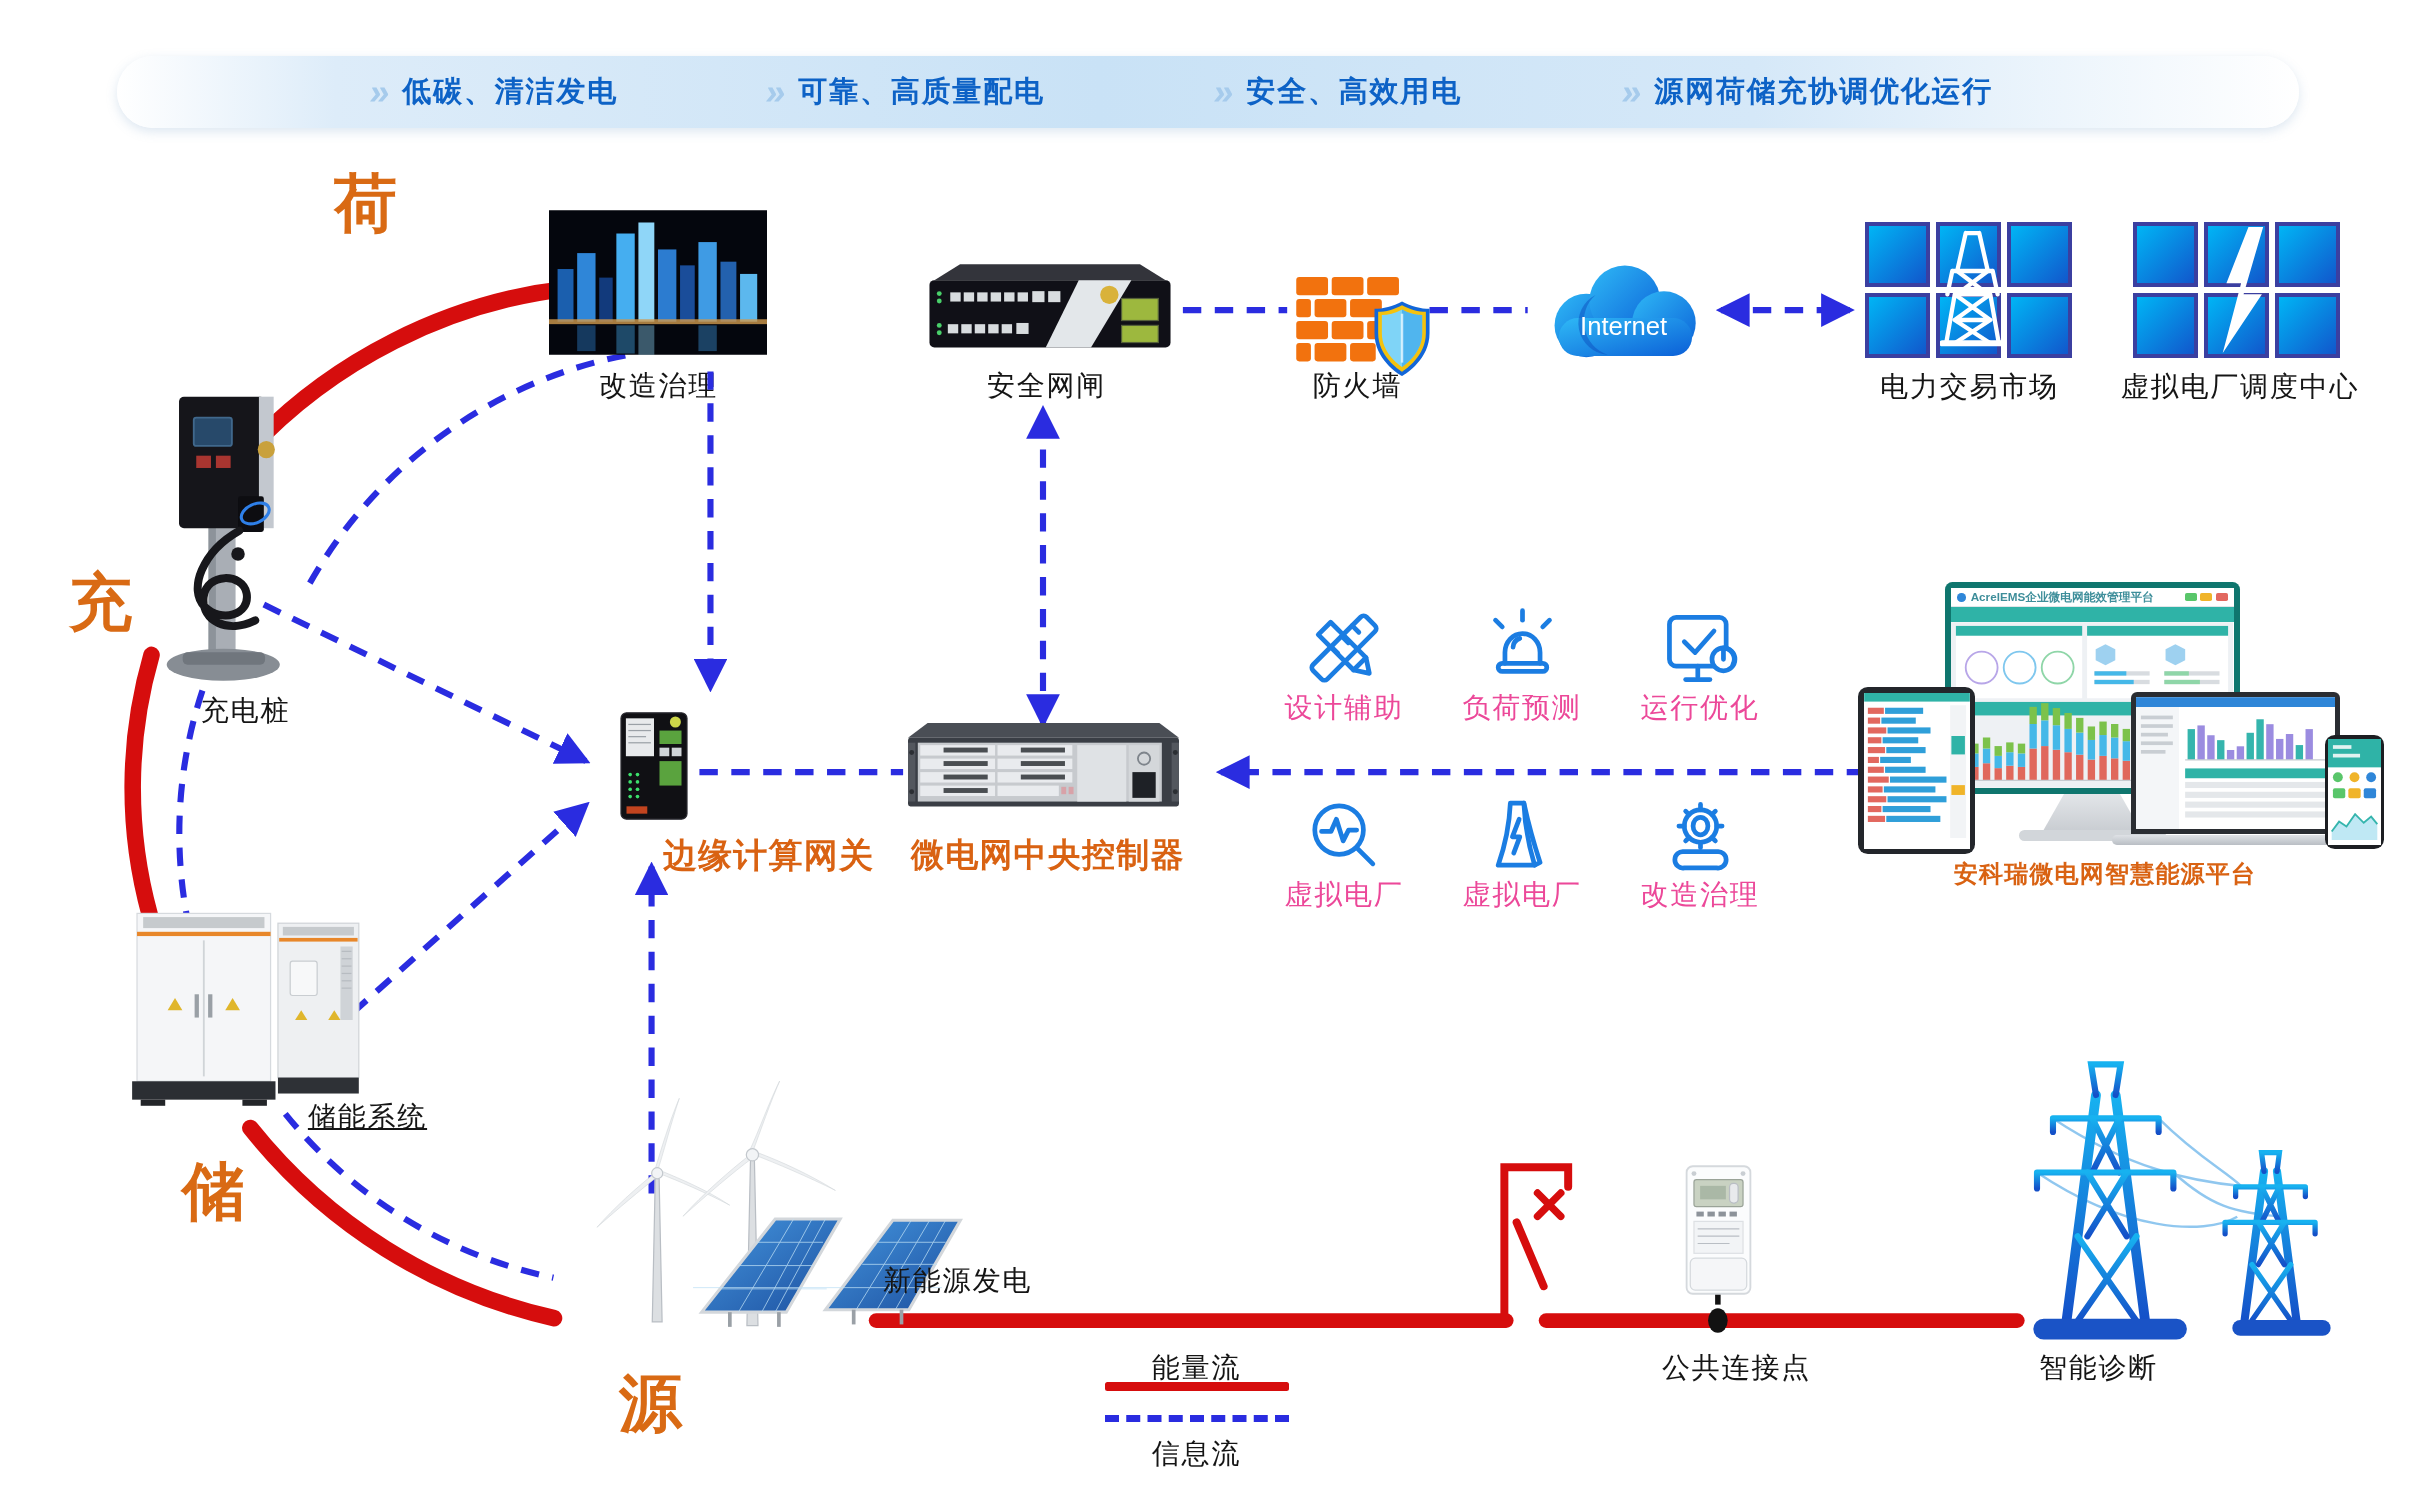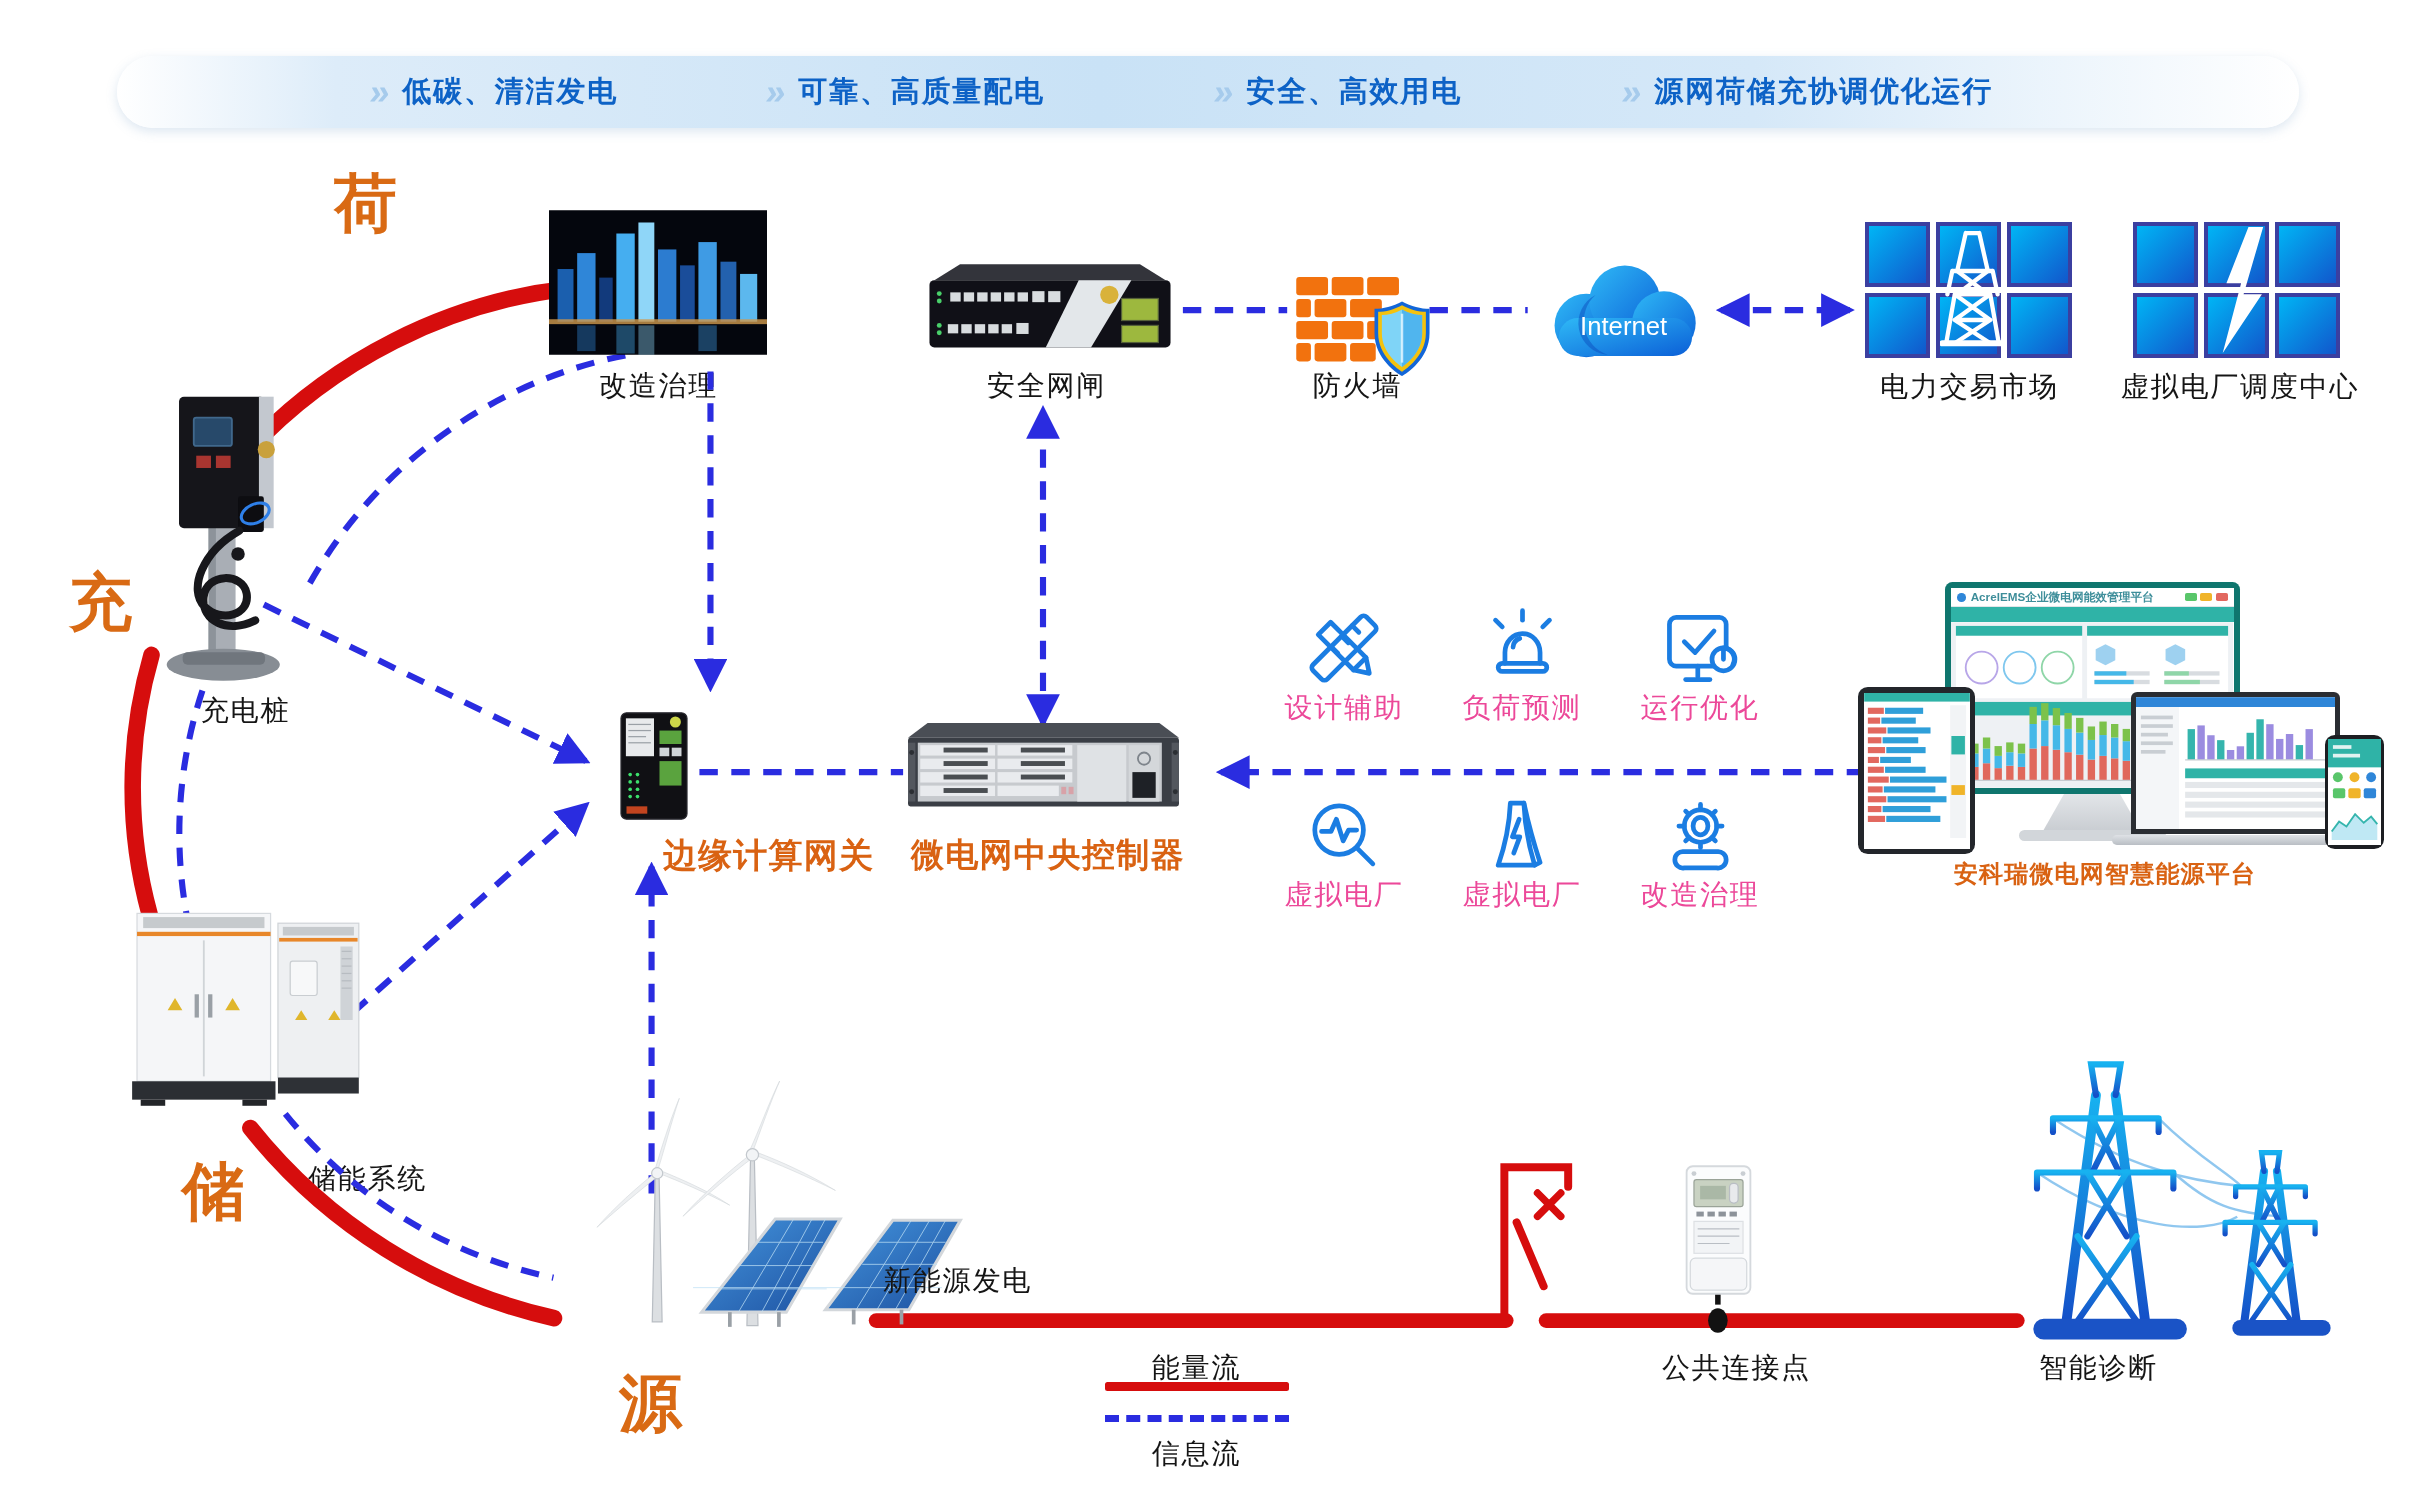--- a/index.html
+++ b/index.html
@@ -305,21 +305,21 @@
     <rect x="134" y="150" width="7" height="38" fill="#9aa0a6"></rect>
     <g fill="#e0b62c">
         <polygon points="68,176 80,156 92,176"></polygon>
         <polygon points="162,176 174,156 186,176"></polygon>
       </g>
     <rect x="10" y="292" width="234" height="30" fill="#2b2e33"></rect>
     <rect x="24" y="322" width="40" height="10" fill="#232529"></rect>
       <rect x="190" y="322" width="40" height="10" fill="#232529"></rect>
   </svg>
 </div>
-<div class="lbl" style="left:245px;top:1160px;width:245px;">储能系统</div>
+<div class="lbl" style="left:245px;top:1098px;width:245px;text-decoration:underline;">储能系统</div>
 
 <div class="node" style="left:619px;top:711px;">
   <svg width="70" height="110" viewBox="0 0 114 180">
     <rect x="3" y="3" width="108" height="174" rx="9" fill="#101014" stroke="#2a2a30" stroke-width="2"></rect>
     <rect x="11" y="12" width="46" height="62" fill="#e8eaec"></rect>
     <g stroke="#9aa0a6" stroke-width="2">
         <line x1="15" y1="22" x2="52" y2="22"></line>
         <line x1="15" y1="32" x2="52" y2="32"></line>
         <line x1="15" y1="42" x2="44" y2="42"></line>
         <line x1="15" y1="52" x2="52" y2="52"></line>

